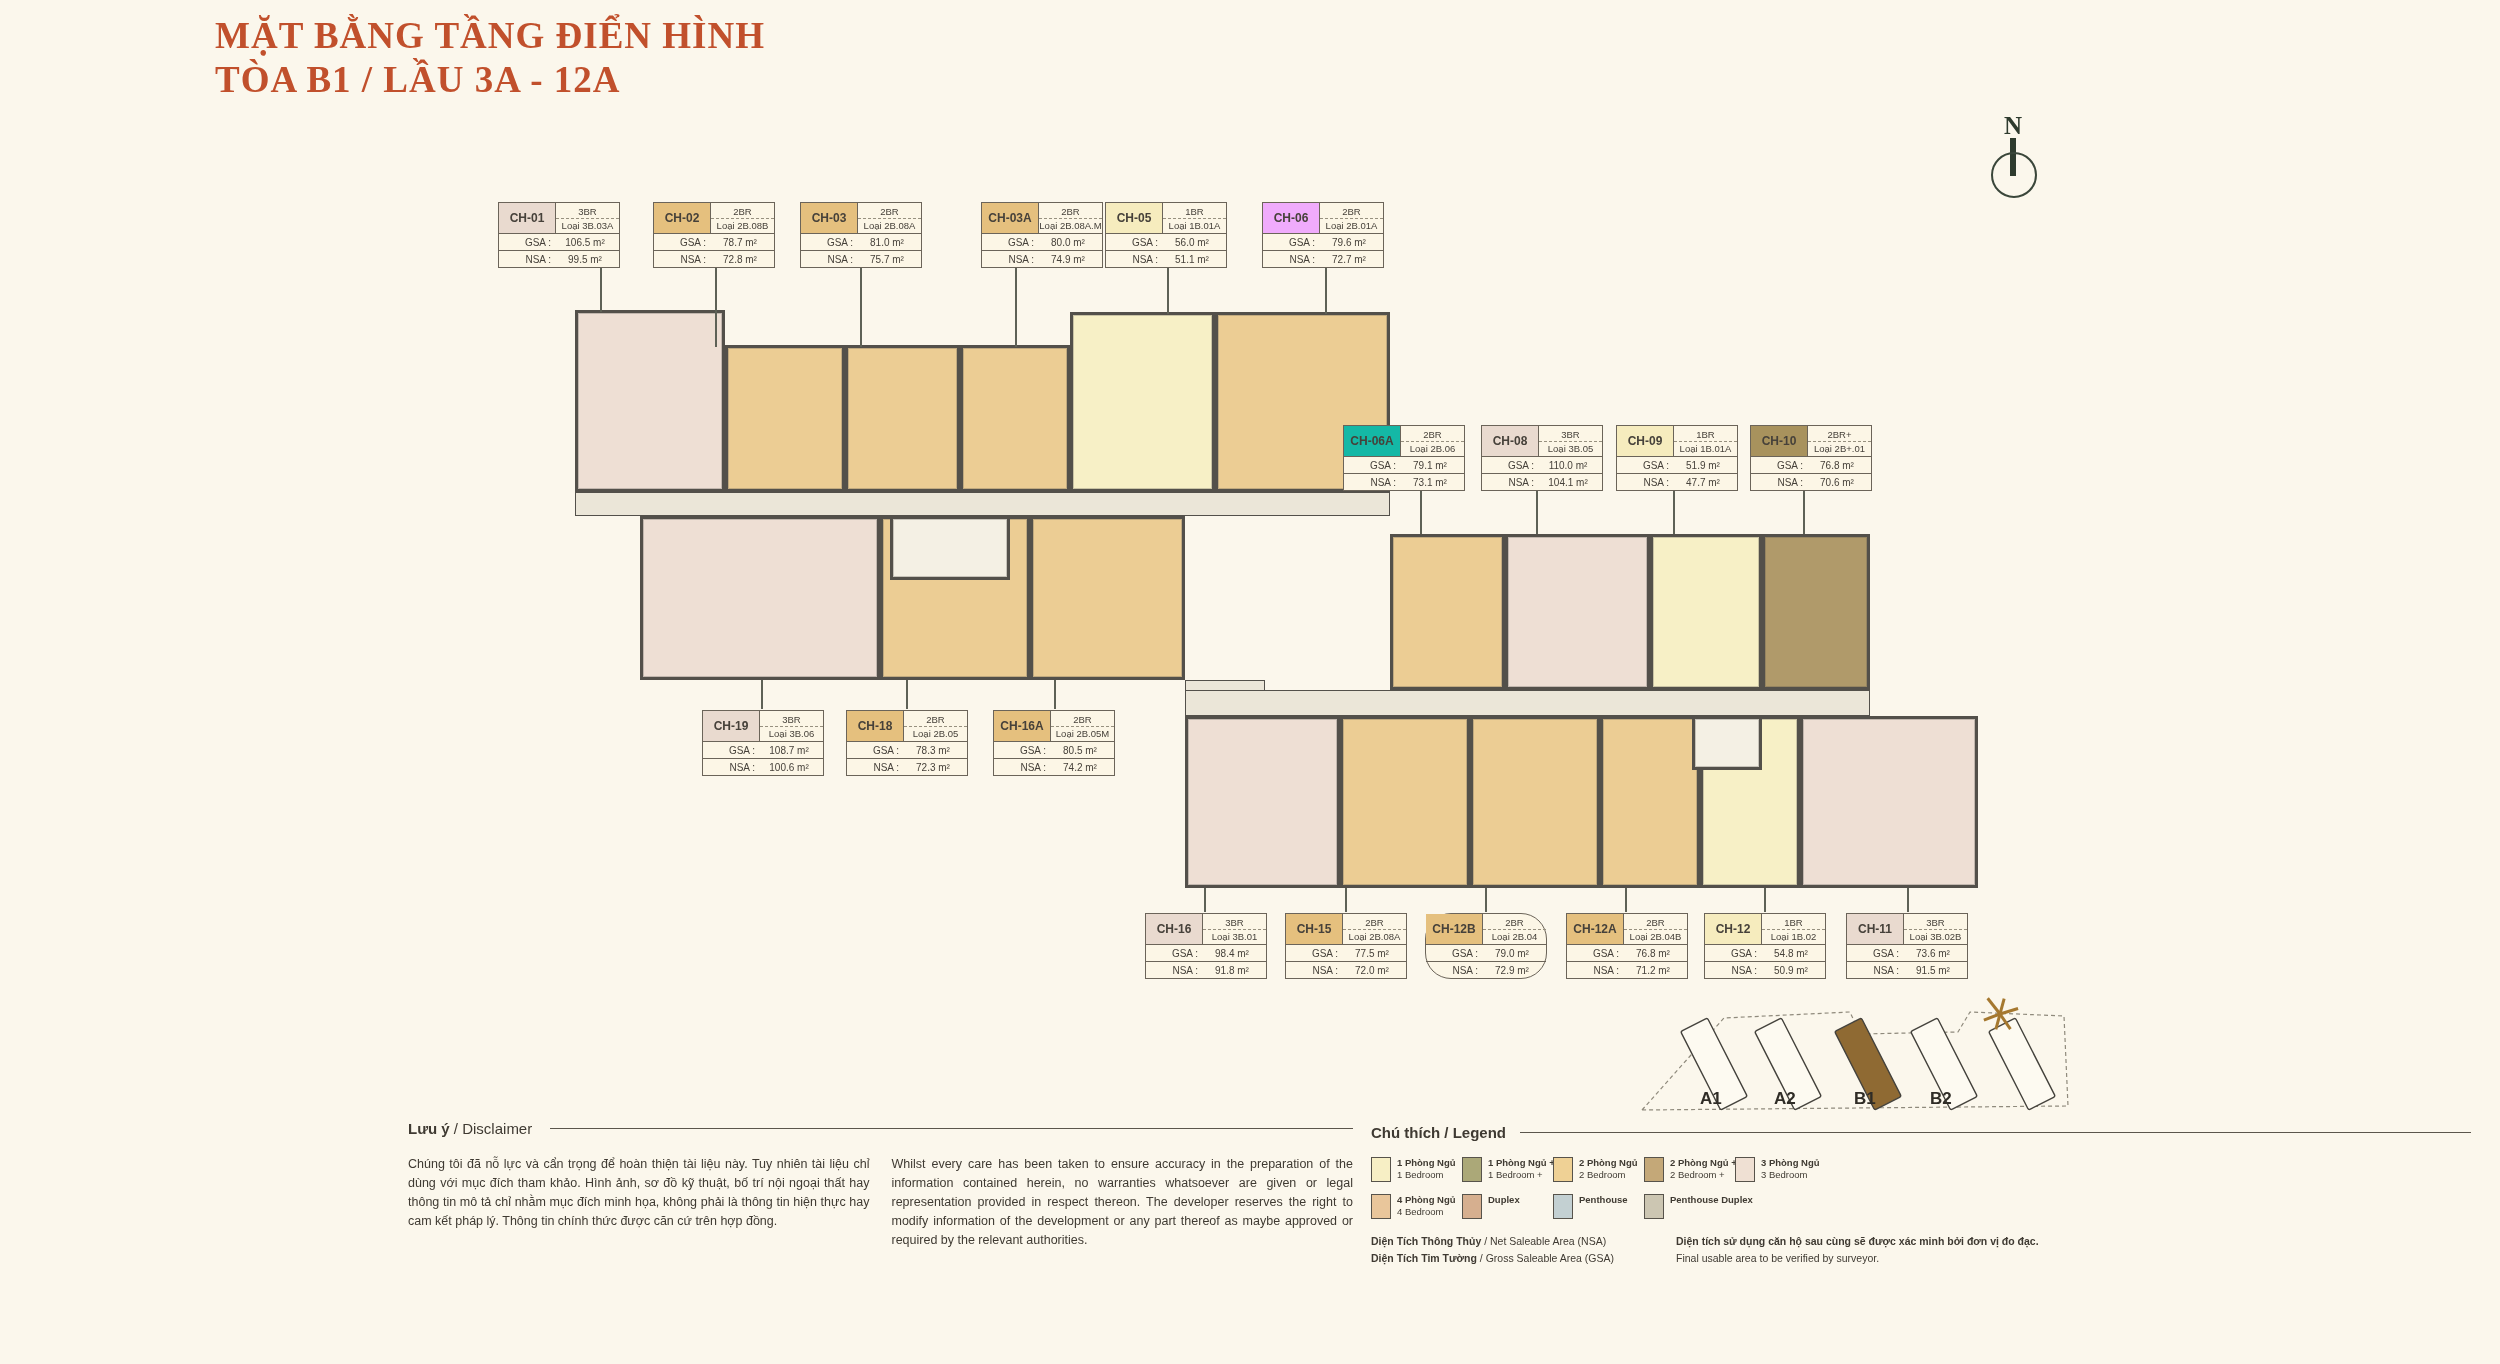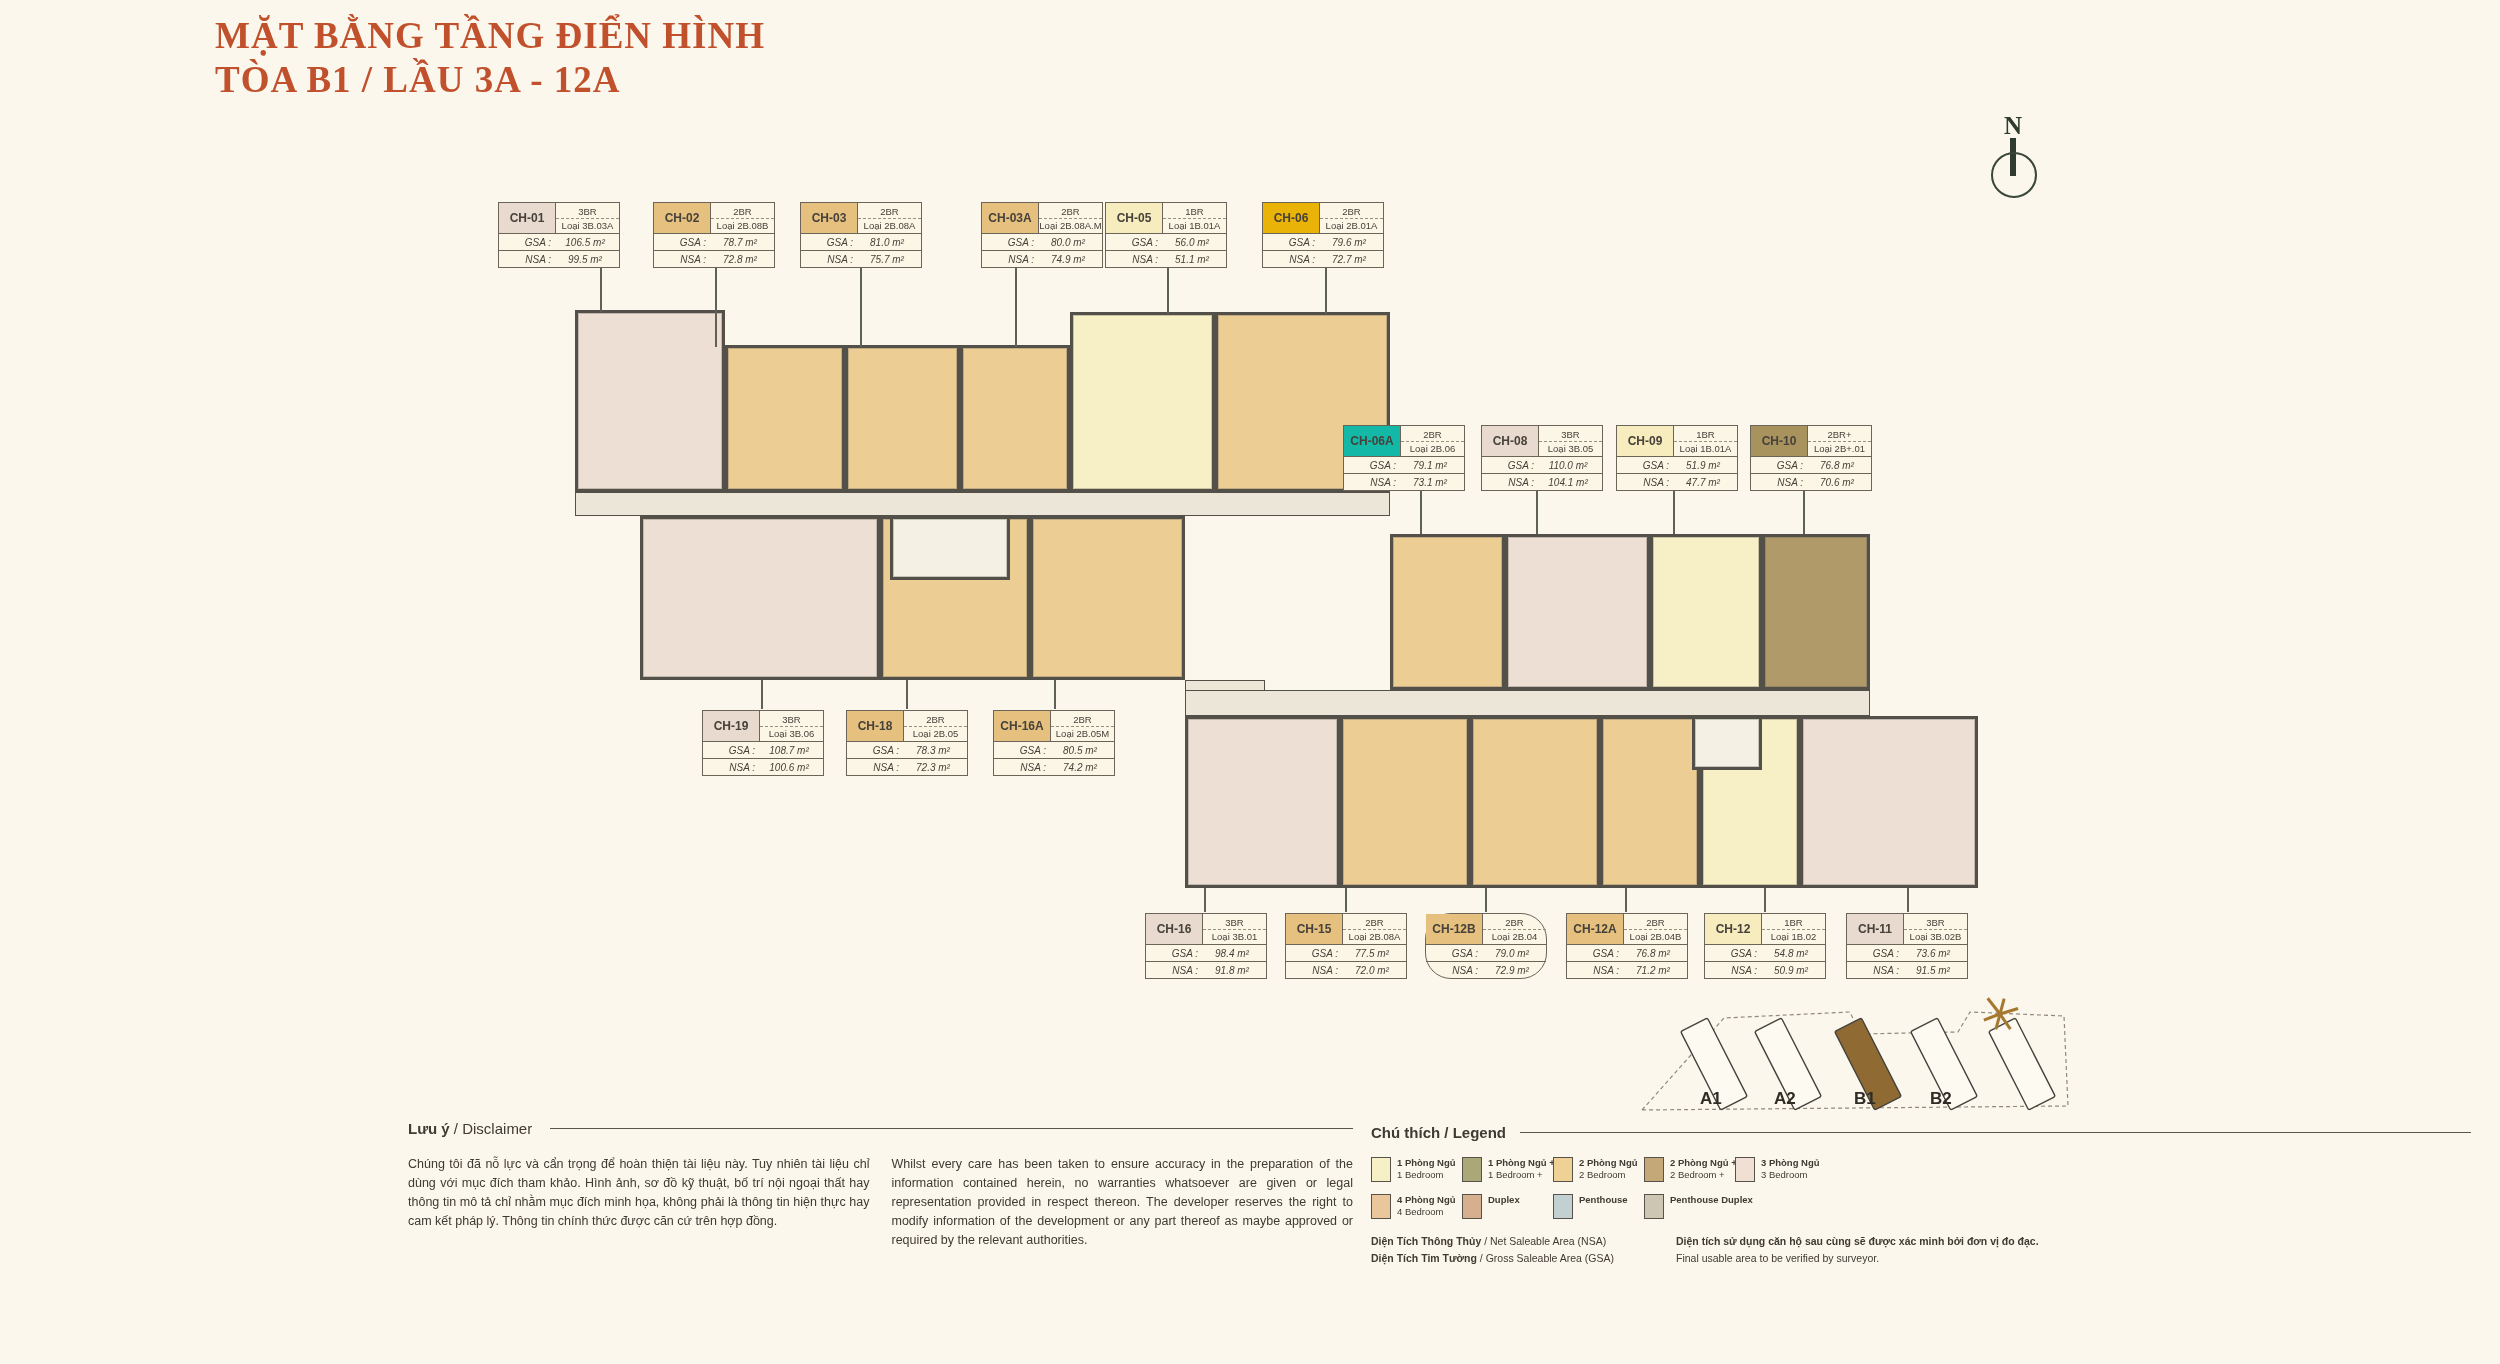--- a/index.html
+++ b/index.html
@@ -28,21 +28,21 @@
 
   .leader{position:absolute;width:2px;background:#5E6156;}
 
   
   .ut{position:absolute;width:122px;background:#FCF6E6;border:1.5px solid #6B6459;box-sizing:border-box;color:#46413A;}
   .ut-head{display:flex;height:30px;}
   .ut-id{width:57px;display:flex;align-items:center;justify-content:center;font-weight:bold;font-size:12px;border-right:1px solid #6B6459;box-sizing:border-box;}
   .ut-type{flex:1;display:flex;flex-direction:column;justify-content:center;text-align:center;font-size:9.5px;}
   .ut-br{padding:1px 0;}
   .ut-loai{border-top:1px dashed #97907F;padding:1px 0;}
-  .ut-row{display:flex;height:16px;border-top:1px solid #6B6459;font-size:10px;align-items:center;font-style:italic;}
+  .ut-row{display:flex;height:16px;border-top:1px solid #6B6459;font-size:10px;align-items:center;}
   .ut-k{width:52px;text-align:right;}
   .ut-v{flex:1;text-align:center;}
 
   
   .disc{position:absolute;left:408px;top:1120px;width:945px;color:#3F3A32;}
   .disc-head{display:flex;align-items:center;font-size:15px;}
   .disc-head .b{font-weight:bold;}
   .disc-head .line{flex:1;height:1.5px;background:#5B564C;margin-left:18px;}
   .disc-cols{display:flex;margin-top:18px;gap:22px;}
   .disc-col{width:462px;font-size:12.5px;line-height:19px;text-align:justify;}
@@ -211,21 +211,21 @@
           <span class="ut-k">GSA :</span>
           <span class="ut-v">56.0 m²</span>
         </div>
         <div class="ut-row">
           <span class="ut-k">NSA :</span>
           <span class="ut-v">51.1 m²</span>
         </div>
       </div>
       <div class="ut" style="left: 1262px; top: 202px;">
         <div class="ut-head">
-          <div class="ut-id" style="background: #eab308;">CH-06</div>
+          <div class="ut-id" style="background: #f0abfc;">CH-06</div>
           <div class="ut-type">
             <div class="ut-br">2BR</div>
             <div class="ut-loai">Loại 2B.01A</div>
           </div>
         </div>
         <div class="ut-row">
           <span class="ut-k">GSA :</span>
           <span class="ut-v">79.6 m²</span>
         </div>
         <div class="ut-row">

